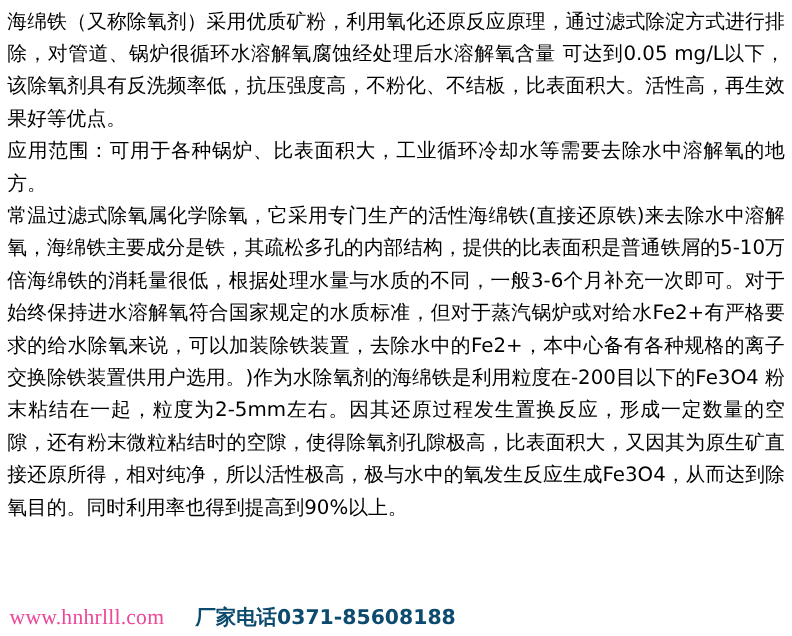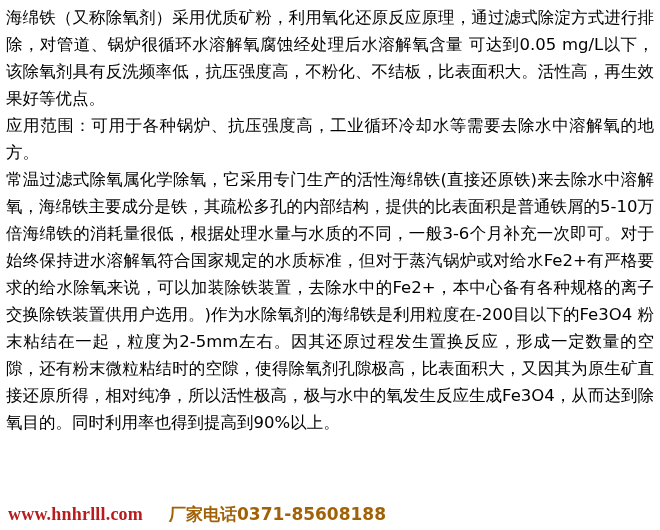--- a/index.html
+++ b/index.html
@@ -38,41 +38,41 @@
     left: 0;
     bottom: 2px;
     width: 660px;
     height: 28px;
     display: flex;
     align-items: center;
     padding-left: 8px;
     box-sizing: border-box;
   }
   .footer-site {
-    color: #b91c1c;
+    color: #ec4899;
     font-size: 18px;
-    font-weight: 700;
+    font-weight: 400;
     font-family: "Liberation Serif", "DejaVu Serif", serif;
     letter-spacing: 0.2px;
   }
   .footer-phone {
-    color: #a16207;
+    color: #0c4a6e;
     font-size: 17px;
     font-weight: 700;
     margin-left: 26px;
     font-family: "DejaVu Sans", "Liberation Sans", sans-serif;
   }
 </style>
 </head>
 <body>
 
 <div class="page">
 
   <p class="para">海绵铁（又称除氧剂）采用优质矿粉，利用氧化还原反应原理，通过滤式除淀方式进行排除，对管道、锅炉很循环水溶解氧腐蚀经处理后水溶解氧含量 可达到0.05 mg/L以下，该除氧剂具有反洗频率低，抗压强度高，不粉化、不结板，比表面积大。活性高，再生效果好等优点。</p>
-  <p class="para">应用范围：可用于各种锅炉、抗压强度高，工业循环冷却水等需要去除水中溶解氧的地方。</p>
+  <p class="para">应用范围：可用于各种锅炉、比表面积大，工业循环冷却水等需要去除水中溶解氧的地方。</p>
   <p class="para">常温过滤式除氧属化学除氧，它采用专门生产的活性海绵铁(直接还原铁)来去除水中溶解氧，海绵铁主要成分是铁，其疏松多孔的内部结构，提供的比表面积是普通铁屑的5-10万倍海绵铁的消耗量很低，根据处理水量与水质的不同，一般3-6个月补充一次即可。对于始终保持进水溶解氧符合国家规定的水质标准，但对于蒸汽锅炉或对给水Fe2+有严格要求的给水除氧来说，可以加装除铁装置，去除水中的Fe2+，本中心备有各种规格的离子交换除铁装置供用户选用。)作为水除氧剂的海绵铁是利用粒度在-200目以下的Fe3O4 粉末粘结在一起，粒度为2-5mm左右。因其还原过程发生置换反应，形成一定数量的空隙，还有粉末微粒粘结时的空隙，使得除氧剂孔隙极高，比表面积大，又因其为原生矿直接还原所得，相对纯净，所以活性极高，极与水中的氧发生反应生成Fe3O4，从而达到除氧目的。同时利用率也得到提高到90%以上。</p>
 
   <div class="footer">
     <span class="footer-site">www.hnhrlll.com</span>
     <span class="footer-phone">厂家电话0371-85608188</span>
   </div>
 
 </div>
 
 </body></html>

